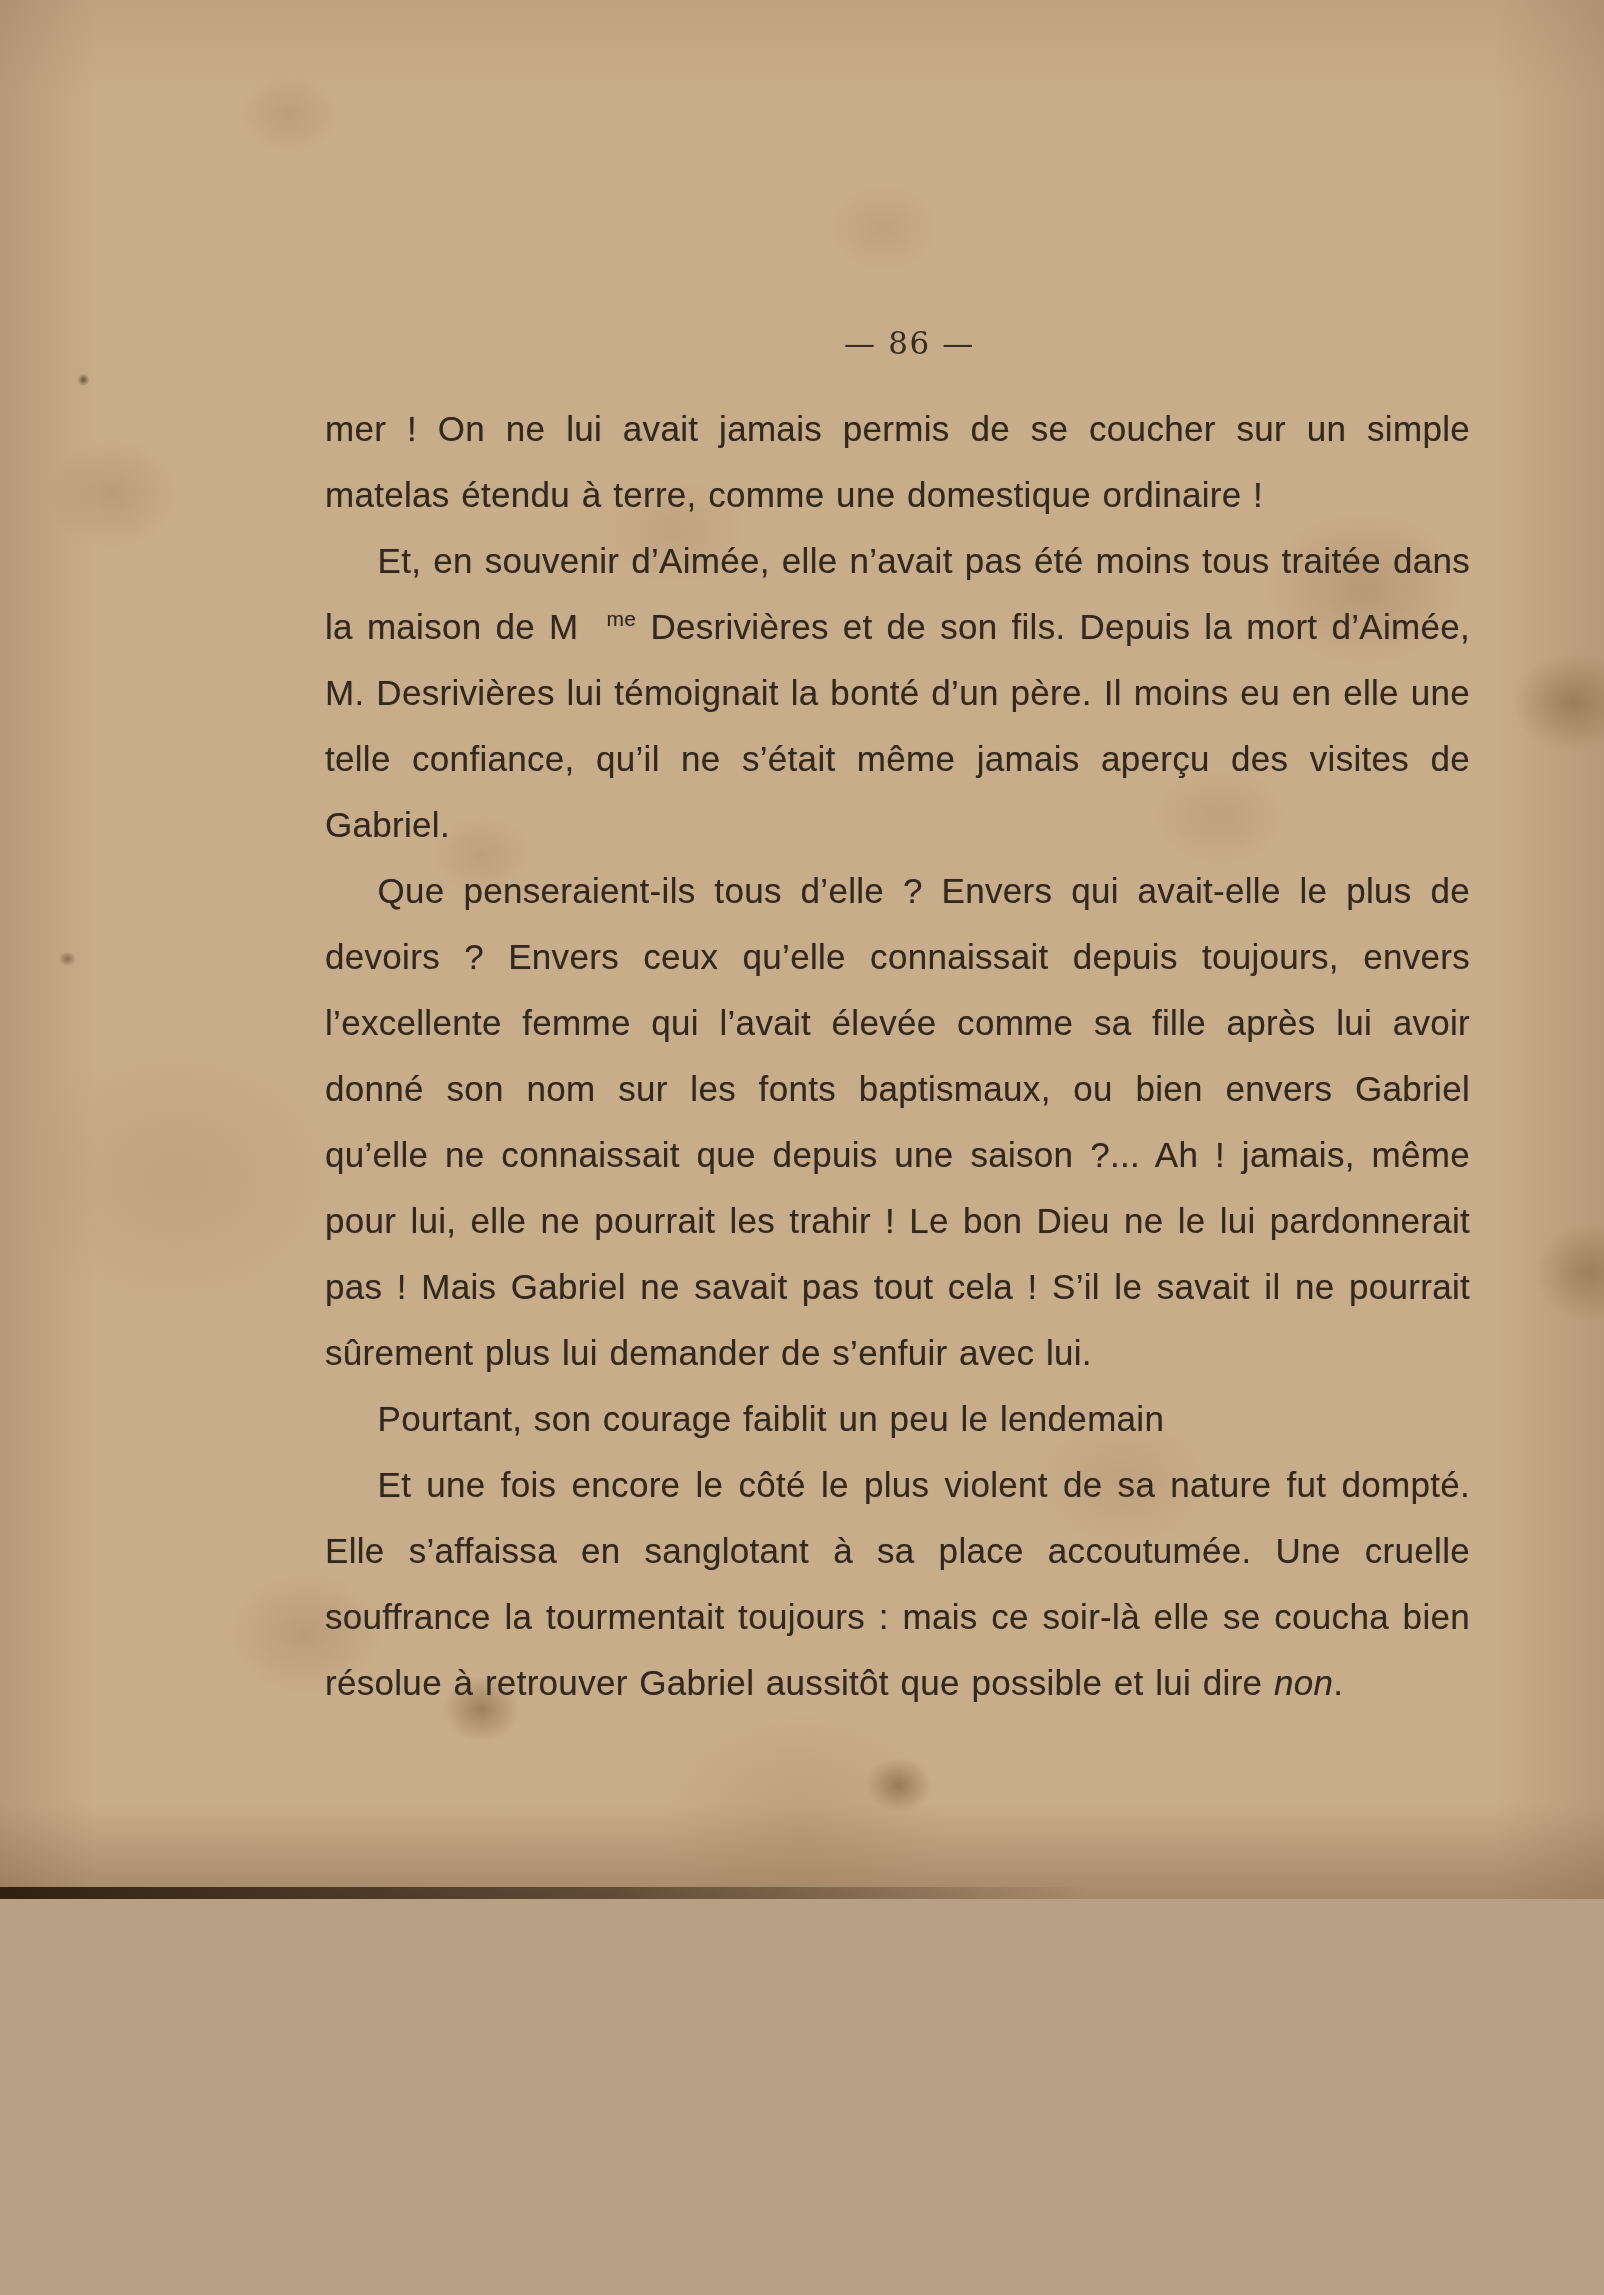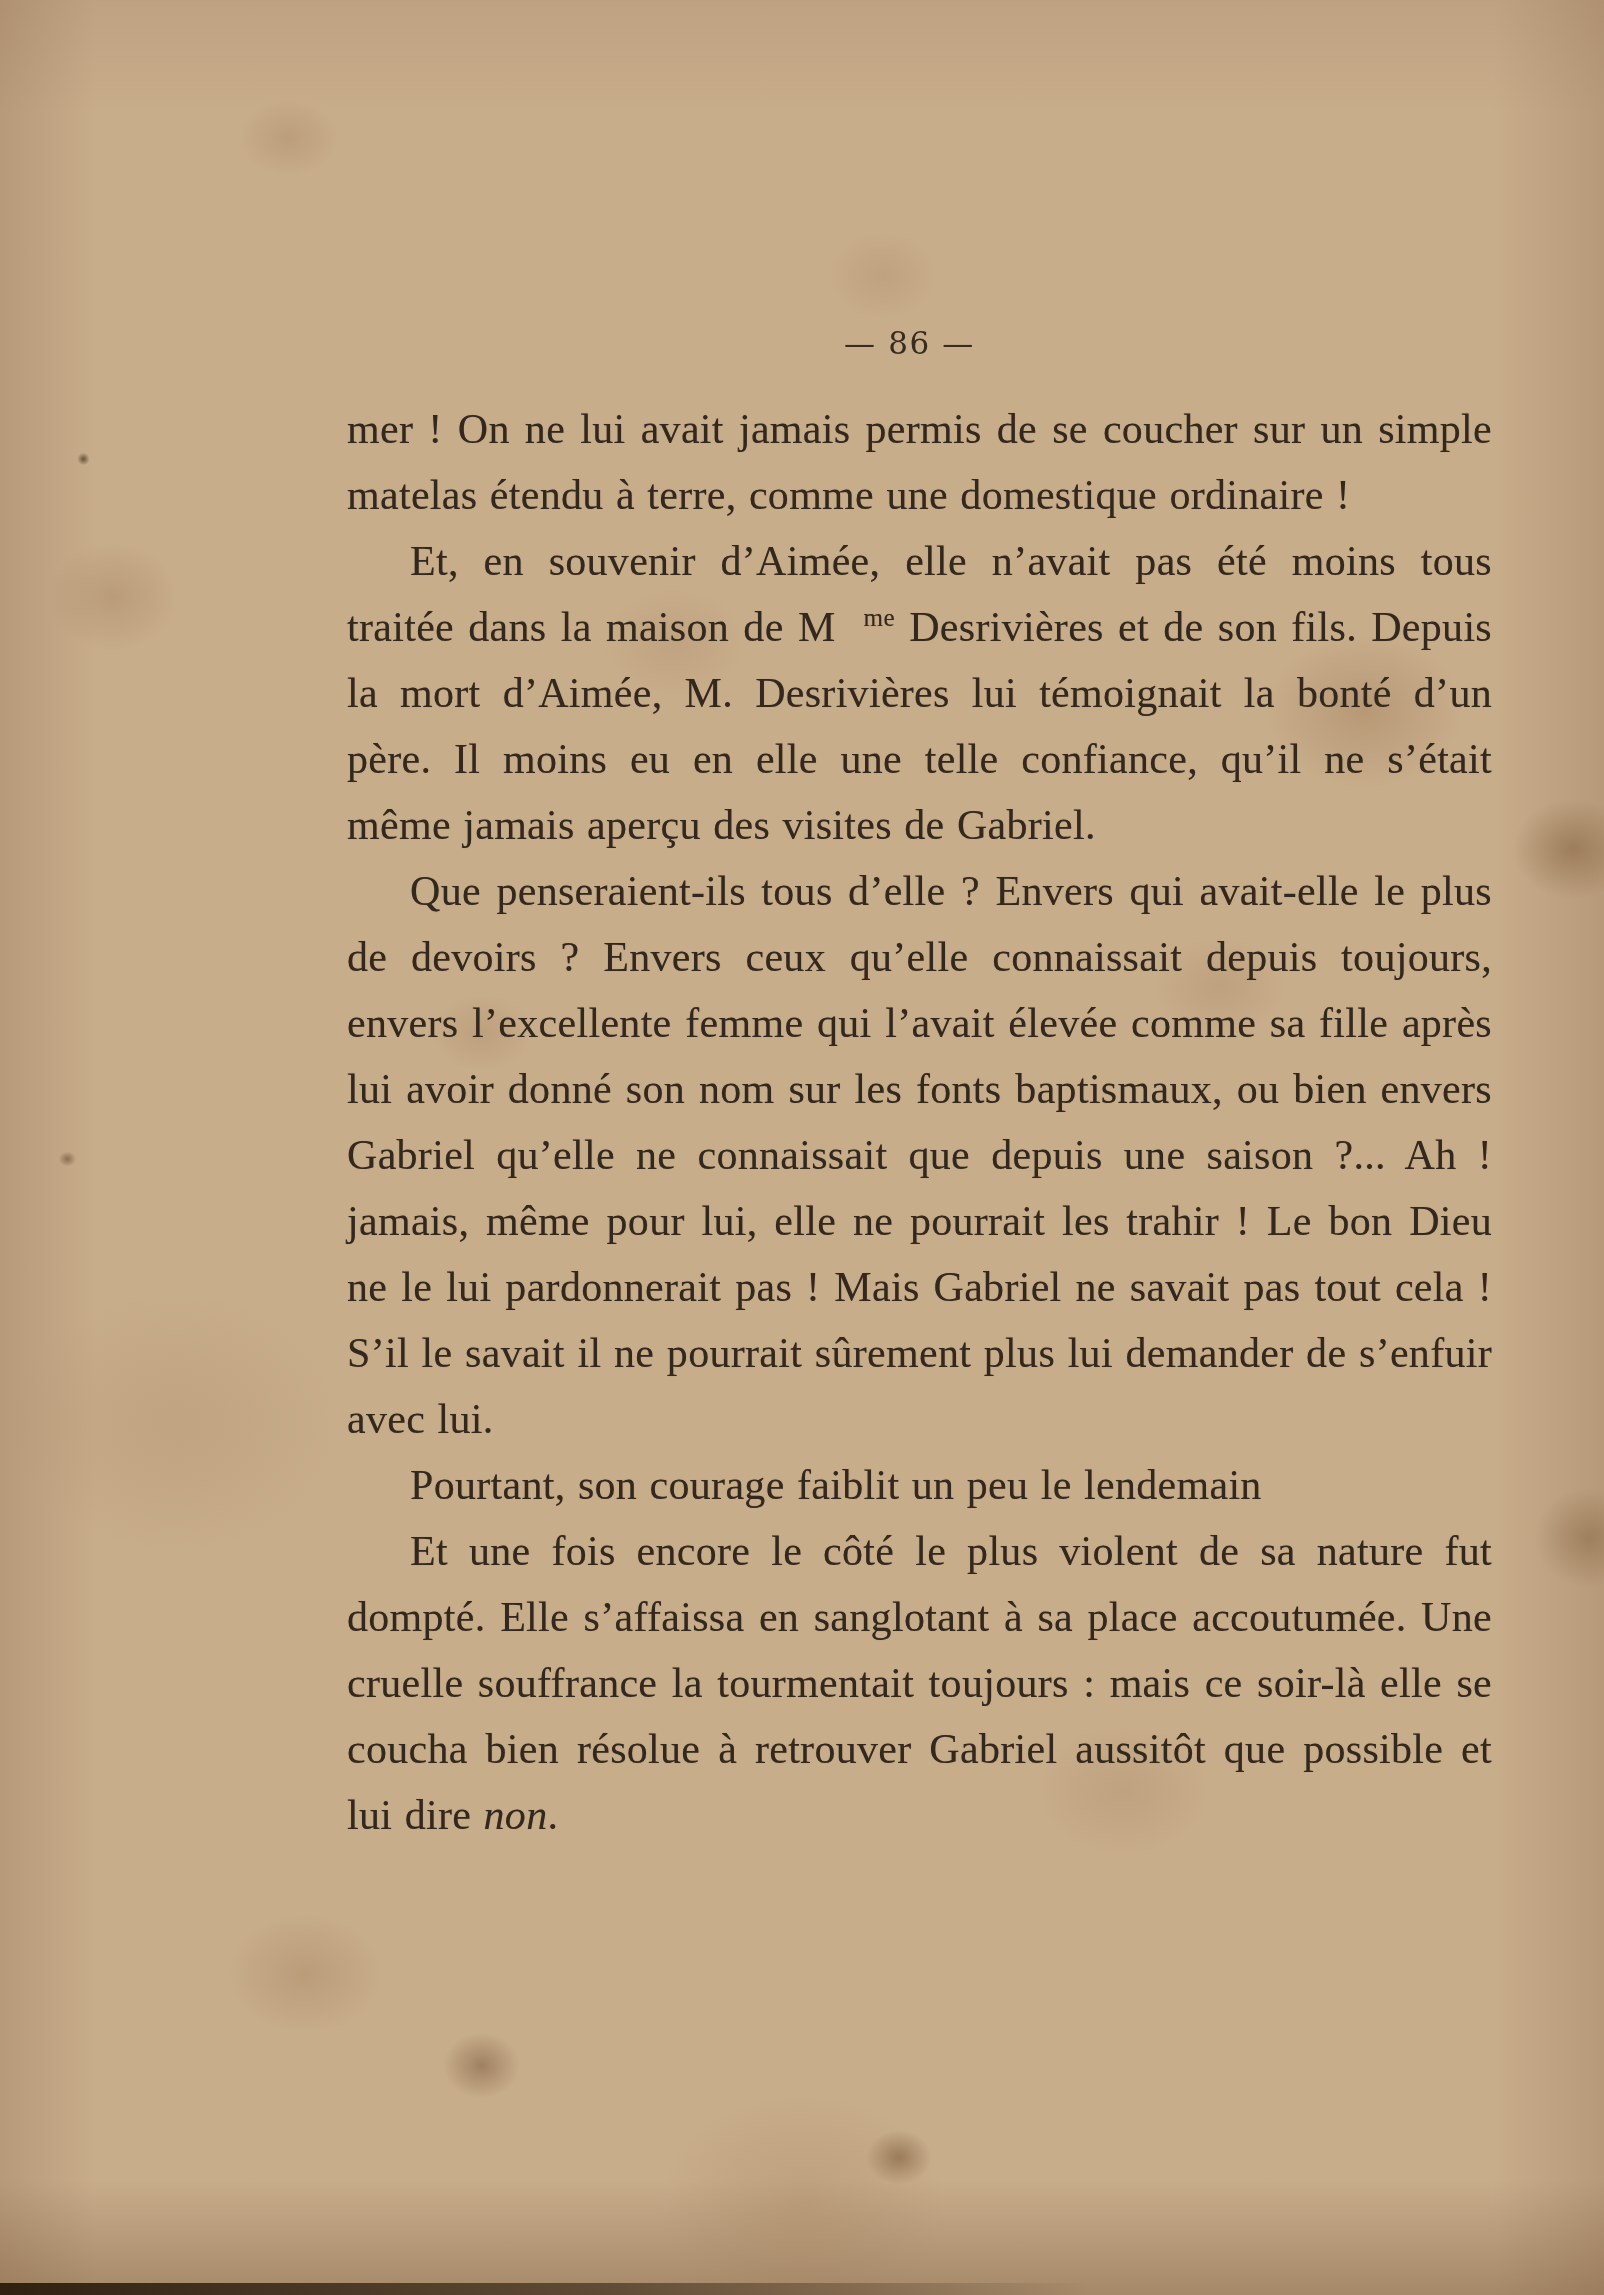--- a/index.html
+++ b/index.html
@@ -8,21 +8,21 @@
   }
   body {
     width: 1605px;
     height: 2295px;
     overflow: hidden;
     background: #b8a084;
   }
   .paper {
     position: relative;
     width: 1605px;
-    height: 2295px;
+    height: 1899px;
     background-color: #c8ad8b;
     background-image:
       
       radial-gradient(141px 110px at 85% 31%, rgba(148,110,72,0.32), rgba(148,110,72,0) 70%),
       radial-gradient(94px 78px at 7% 26%, rgba(148,110,72,0.28), rgba(148,110,72,0) 70%),
       radial-gradient(86px 71px at 98% 37%, rgba(120,84,50,0.45), rgba(120,84,50,0) 70%),
       radial-gradient(78px 71px at 99% 67%, rgba(120,84,50,0.40), rgba(120,84,50,0) 70%),
       radial-gradient(71px 55px at 30% 45%, rgba(150,112,74,0.22), rgba(150,112,74,0) 70%),
       radial-gradient(110px 86px at 19% 86%, rgba(150,112,74,0.28), rgba(150,112,74,0) 70%),
       radial-gradient(55px 47px at 30% 90%, rgba(110,76,44,0.45), rgba(110,76,44,0) 70%),
@@ -57,24 +57,24 @@
     width: 1145px;
     text-align: center;
     font-family: "DejaVu Serif", serif;
     font-size: 31px;
     letter-spacing: 1.6px;
     color: #372c20;
   }
   .text-block {
     position: absolute;
     top: 396px;
-    left: 347px;
+    left: 325px;
     width: 1145px;
-    font-family: Liberation Serif, serif;
-    font-size: 42px;
+    font-family: Liberation Sans, sans-serif;
+    font-size: 35px;
     line-height: 66px;
     color: #33281d;
     text-align: justify;
     letter-spacing: 0.3px;
     word-spacing: 1.6px;
     text-shadow: 0 0 0.8px rgba(51,40,29,0.35);
   }
   .para {
     margin: 0;
   }

